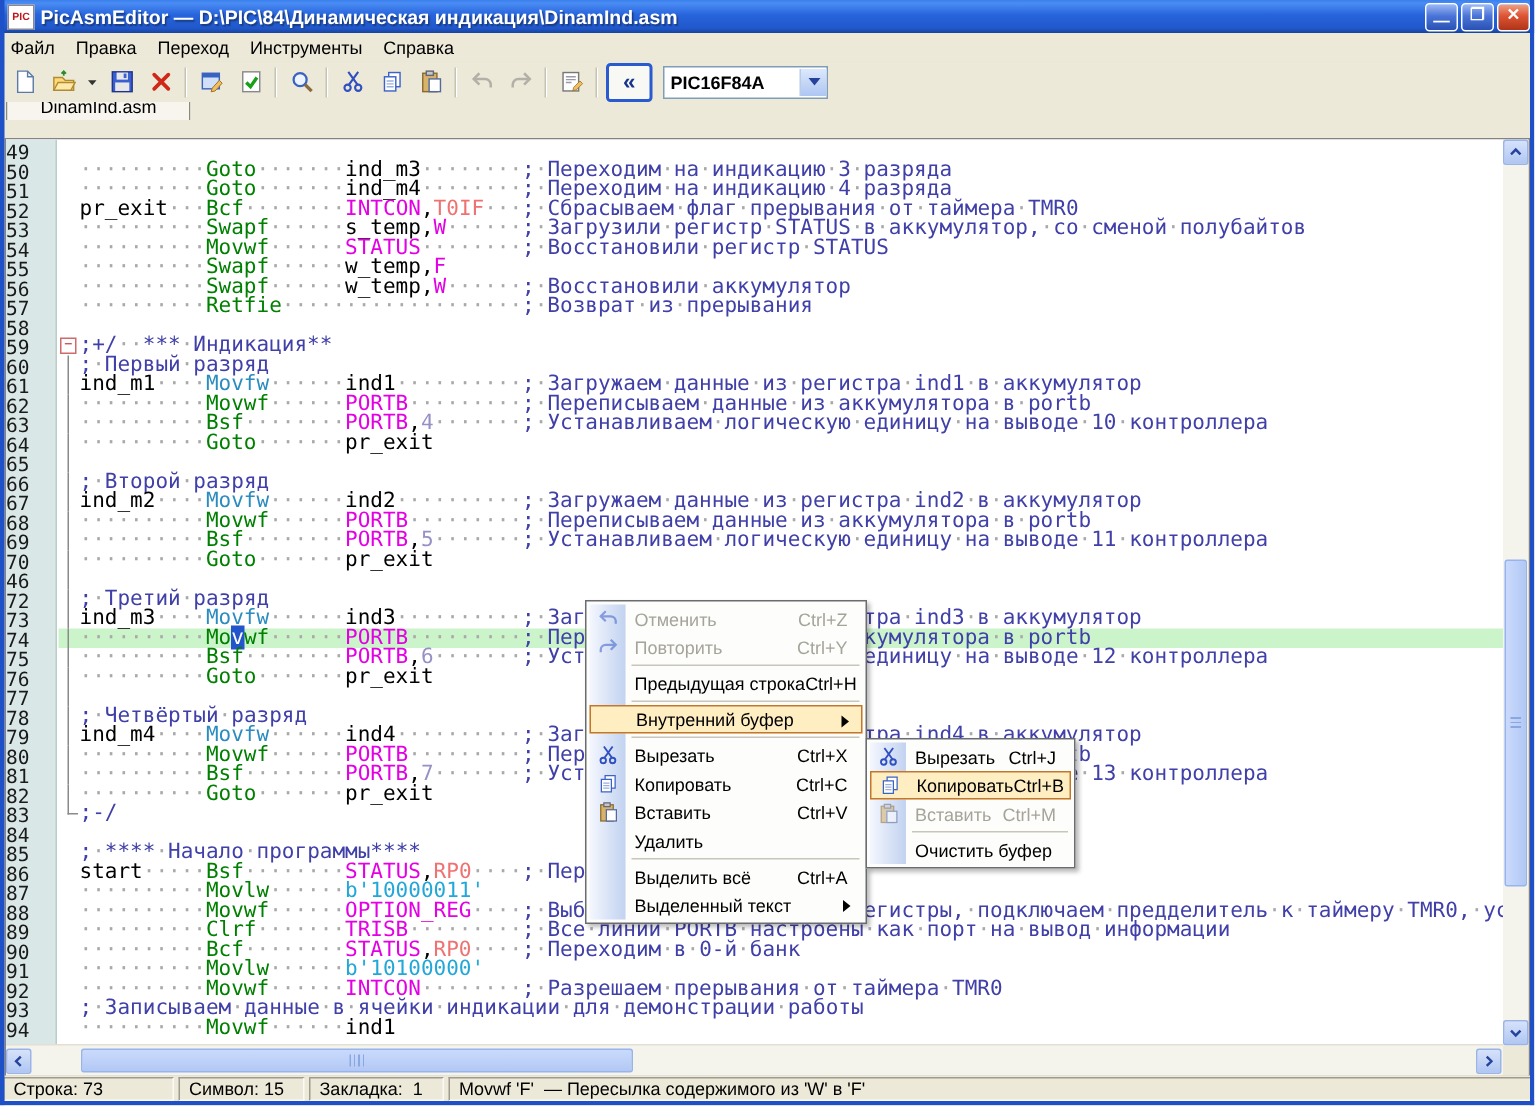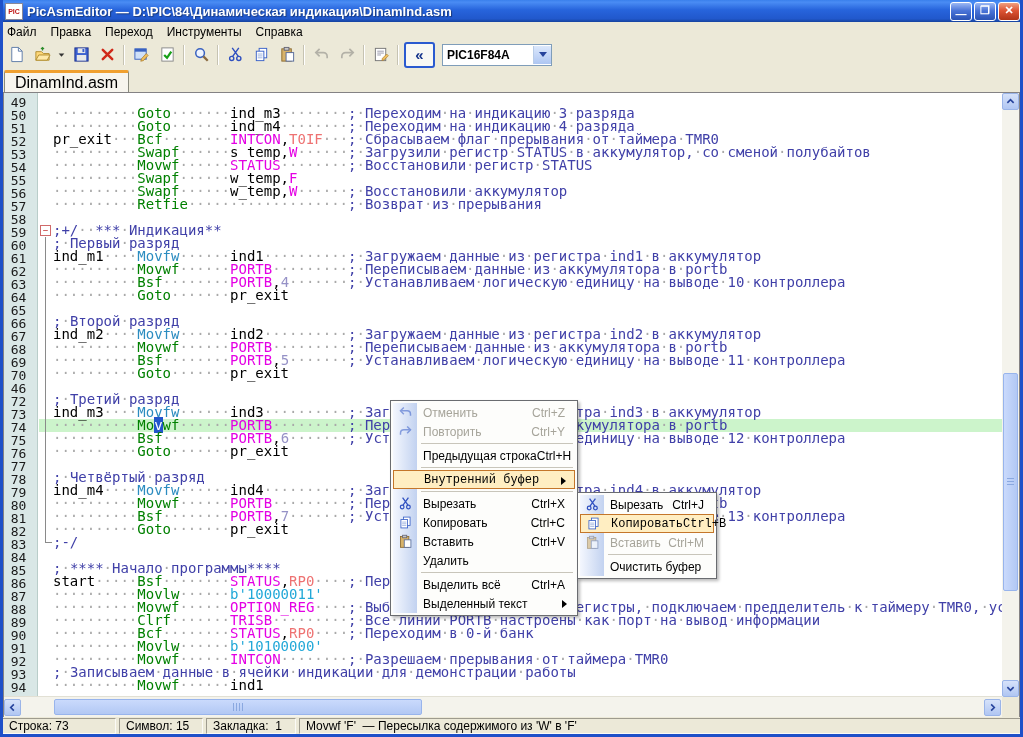--- a/index.html
+++ b/index.html
@@ -40,32 +40,32 @@
     color:#16348c;font-weight:bold;font-size:15px;display:flex;align-items:center;justify-content:center;
     margin:0 4px 0 2px;line-height:1;}
   .combo{width:108px;height:20px;border:1px solid #7f9db9;background:#fff;display:flex;align-items:center;margin-left:3px;font-weight:bold;}
   .combo .val{flex:1;padding-left:4px;font-size:12px;white-space:nowrap;}
   .combo .arrowbox{width:17px;height:18px;background:linear-gradient(180deg,#dce8fc,#aec6f2);
     border-left:1px solid #b8cce8;display:flex;align-items:center;justify-content:center;}
   .combo .arr{width:0;height:0;border:4px solid transparent;border-top:5px solid #26439c;margin-top:4px;}
 
   
   .tabbar{position:absolute;left:0;top:68px;right:0;height:24px;background:#ece9d8;z-index:4;}
-  .tab{position:absolute;left:4px;bottom:0;height:19px;padding:0 10px;background:#f7f5ee;
+  .tab{position:absolute;left:4px;bottom:12px;height:19px;padding:0 22px;background:#f7f5ee;
     border:1px solid #898a7e;border-bottom:none;border-top:3px solid #f0a030;border-radius:2px 2px 0 0;
-    display:flex;align-items:center;font-size:16px;}
+    display:flex;align-items:center;font-size:12px;}
 
   
   .main{position:absolute;left:3px;right:3px;top:92px;height:626px;background:#fff;
     border:1px solid #848284;box-sizing:border-box;}
   .code-wrap{position:absolute;left:0;top:0;right:17px;bottom:20px;overflow:hidden;background:#fff;}
   .gutter{position:absolute;left:0;top:0;bottom:0;width:34px;background:#d9e7e6;border-right:1px solid #b9cdc9;
     padding-top:3px;box-sizing:border-box;}
   .gnum{height:13px;line-height:13px;font-family:"DejaVu Sans Mono",monospace;font-size:13px;color:#1a1a1a;
-    text-align:center;padding-right:4px;}
+    text-align:left;padding-right:4px;}
   .code-lines{position:absolute;left:35px;top:0;right:0;bottom:0;padding-top:14px;}
   .cl{height:13px;display:flex;align-items:stretch;white-space:pre;}
   .cl.active{background:#ccf4cb;}
   .fold{flex:0 0 14px;position:relative;}
   .f-mid{background:linear-gradient(#8a8a8a,#8a8a8a) no-repeat 6px 0/1px 100%;}
   .f-end{background:linear-gradient(#8a8a8a,#8a8a8a) no-repeat 6px 0/1px 7px,
          linear-gradient(#8a8a8a,#8a8a8a) no-repeat 6px 6px/7px 1px;}
   .fbox{position:absolute;left:1px;top:1px;width:9px;height:9px;border:1px solid #d06a6a;background:#fff;
     color:#c03030;font:9px/8px "DejaVu Sans Mono",monospace;text-align:center;}
   .ltxt{font-family:"DejaVu Sans Mono",monospace;font-size:14px;line-height:13px;white-space:pre;}
@@ -100,21 +100,21 @@
   .menu{position:absolute;z-index:50;background:#fdfdfb;border:1px solid #6a6c70;
     box-shadow:2px 2px 3px rgba(0,0,0,.28);padding:2px;box-sizing:border-box;}
   .menu::before{content:"";position:absolute;left:2px;top:2px;bottom:2px;width:24px;
     background:linear-gradient(90deg,#f4f7fe,#c2d2f0);}
   .mi{position:relative;height:19px;display:flex;align-items:center;font-size:12px;}
   .mi .mic{width:24px;flex:0 0 24px;display:flex;align-items:center;justify-content:center;position:relative;}
   .mi .mic svg{width:15px;height:15px;}
   .mi .mlb{padding-left:6px;white-space:nowrap;}
   .mi .msc{margin-left:auto;padding-right:10px;white-space:nowrap;}
   .mi .marrow{position:absolute;right:4px;top:6px;width:0;height:0;border:4px solid transparent;border-left:5px solid #000;}
-  .mi.hot{background:#ffeec2;border:1px solid #c4762a;height:17px;font-family:Liberation Mono, monospace;}
+  .mi.hot{background:#ffeec2;border:1px solid #c4762a;height:17px;}
   .mi.hot .mic{background:transparent;}
   .mi.disabled .mlb,.mi.disabled .msc{color:#a6a49a;}
   .mi.disabled svg{opacity:.55;}
   .msep{height:1px;background:#c8c5ba;margin:2px 2px 2px 28px;}
 
   
   .statusbar{position:absolute;left:0;right:0;bottom:3px;height:16px;background:#ece9d8;display:flex;
     gap:3px;padding:1px 2px 0 2px;z-index:65;}
   .sp-panel{border:1px solid;border-color:#9e9b8e #fbfaf6 #fbfaf6 #9e9b8e;height:14px;line-height:14px;
     padding:0 6px;font-size:12px;white-space:pre;overflow:hidden;}

